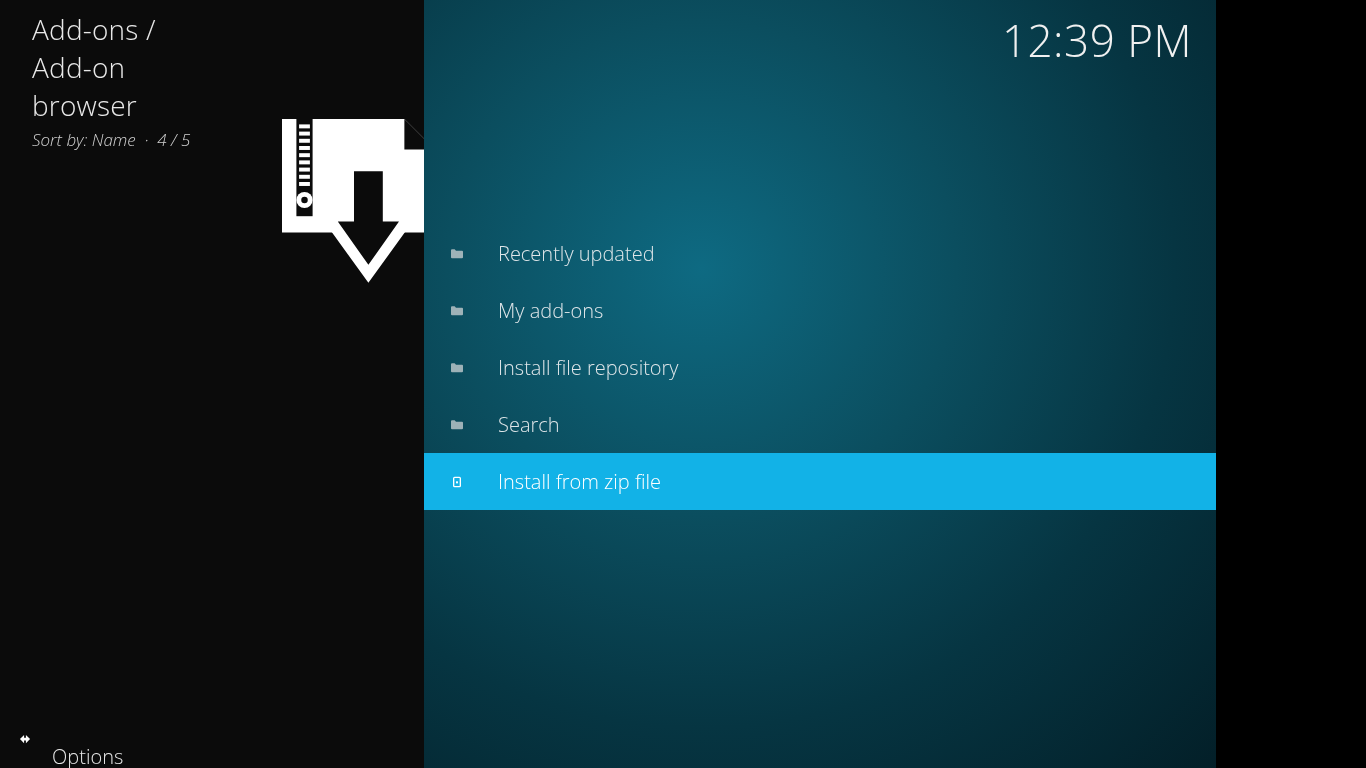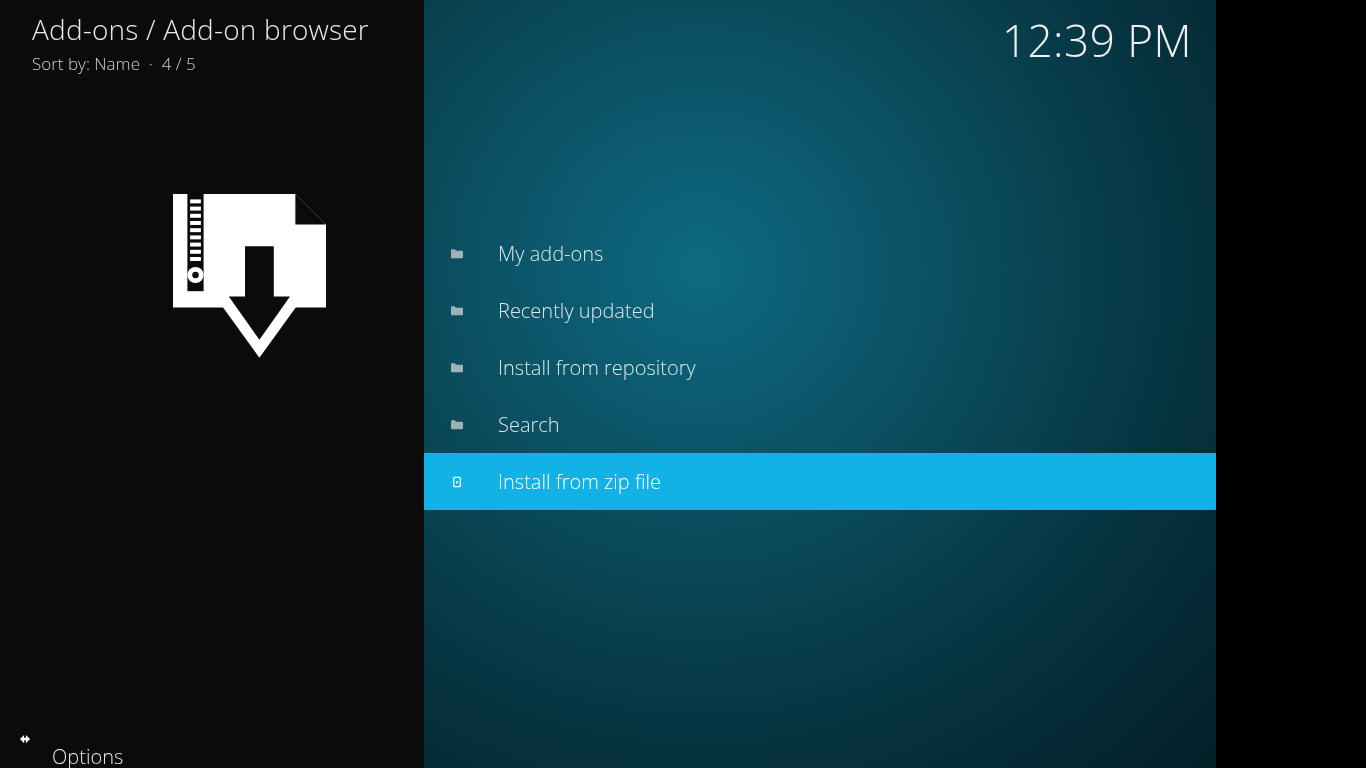--- a/index.html
+++ b/index.html
@@ -1,27 +1,27 @@
 <!DOCTYPE html>
 <html><head>
 <meta charset="utf-8">
 <style>
   * { margin: 0; padding: 0; box-sizing: border-box; }
   html, body { width: 1366px; height: 768px; overflow: hidden; font-family: "Open Sans", "Segoe UI", Arial, sans-serif; background: #000; color: #e6e6e6; }
   .screen { position: relative; width: 1366px; height: 768px; }
   .sidebar {
     position: absolute; left: 0; top: 0; width: 490px; height: 768px;
     background: #0b0b0b;
-    display: flex; flex-direction: column;
+    display: flex; flex-direction: row;
   }
   .header {
     padding: 10px 0 0 32px;
   }
   .breadcrumb { font-size: 28px; font-weight: 300; color: #e8e8e8; letter-spacing: .2px; }
-  .sort-line { font-size: 17px; font-weight: 300; color: #d0d0d0; margin-top: 4px; }
+  .sort-line { font-size: 17px; font-weight: 300; color: #d0d0d0; margin-top: 4px; font-style: italic; }
   .sidebar-icon-wrap {
     width: 100%;
     display: flex; justify-content: center;
     margin-top: 110px;
   }
   .sidebar-icon-wrap svg { width: 180px; height: 180px; }
   .options-row {
     position: absolute; left: 0; bottom: 10px;
     display: flex; align-items: center; gap: 16px;
     padding-left: 14px;
@@ -110,37 +110,37 @@
 
   <div class="content">
     <div class="clock">12:39 PM</div>
     <div class="list" id="list">
         <div class="list-item">
           <span class="item-icon">
             <svg viewBox="0 0 24 24" width="18" height="16">
               <path d="M3 6.5 a1.5 1.5 0 0 1 1.5-1.5 h4 l2 2 h9 a1.5 1.5 0 0 1 1.5 1.5 v8.5 a1.5 1.5 0 0 1 -1.5 1.5 h-15 a1.5 1.5 0 0 1 -1.5 -1.5 z" fill="currentColor"></path>
             </svg>
           </span>
+          <span class="item-label">Recently updated</span>
+        </div>
+        <div class="list-item">
+          <span class="item-icon">
+            <svg viewBox="0 0 24 24" width="18" height="16">
+              <path d="M3 6.5 a1.5 1.5 0 0 1 1.5-1.5 h4 l2 2 h9 a1.5 1.5 0 0 1 1.5 1.5 v8.5 a1.5 1.5 0 0 1 -1.5 1.5 h-15 a1.5 1.5 0 0 1 -1.5 -1.5 z" fill="currentColor"></path>
+            </svg>
+          </span>
           <span class="item-label">My add-ons</span>
         </div>
         <div class="list-item">
           <span class="item-icon">
             <svg viewBox="0 0 24 24" width="18" height="16">
               <path d="M3 6.5 a1.5 1.5 0 0 1 1.5-1.5 h4 l2 2 h9 a1.5 1.5 0 0 1 1.5 1.5 v8.5 a1.5 1.5 0 0 1 -1.5 1.5 h-15 a1.5 1.5 0 0 1 -1.5 -1.5 z" fill="currentColor"></path>
             </svg>
           </span>
-          <span class="item-label">Recently updated</span>
-        </div>
-        <div class="list-item">
-          <span class="item-icon">
-            <svg viewBox="0 0 24 24" width="18" height="16">
-              <path d="M3 6.5 a1.5 1.5 0 0 1 1.5-1.5 h4 l2 2 h9 a1.5 1.5 0 0 1 1.5 1.5 v8.5 a1.5 1.5 0 0 1 -1.5 1.5 h-15 a1.5 1.5 0 0 1 -1.5 -1.5 z" fill="currentColor"></path>
-            </svg>
-          </span>
-          <span class="item-label">Install from repository</span>
+          <span class="item-label">Install file repository</span>
         </div>
         <div class="list-item">
           <span class="item-icon">
             <svg viewBox="0 0 24 24" width="18" height="16">
               <path d="M3 6.5 a1.5 1.5 0 0 1 1.5-1.5 h4 l2 2 h9 a1.5 1.5 0 0 1 1.5 1.5 v8.5 a1.5 1.5 0 0 1 -1.5 1.5 h-15 a1.5 1.5 0 0 1 -1.5 -1.5 z" fill="currentColor"></path>
             </svg>
           </span>
           <span class="item-label">Search</span>
         </div>
         <div class="list-item selected">

